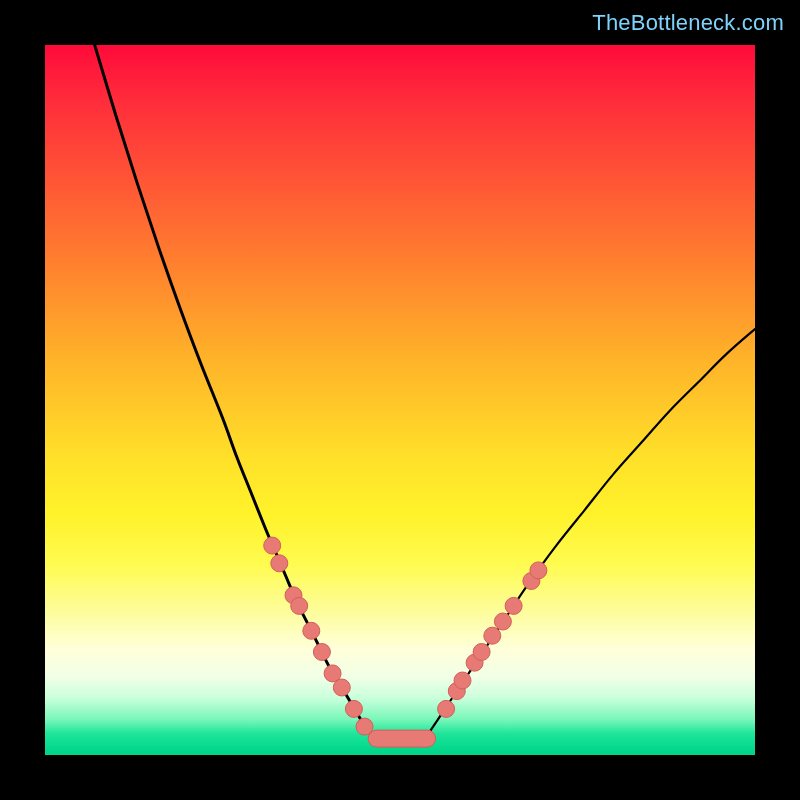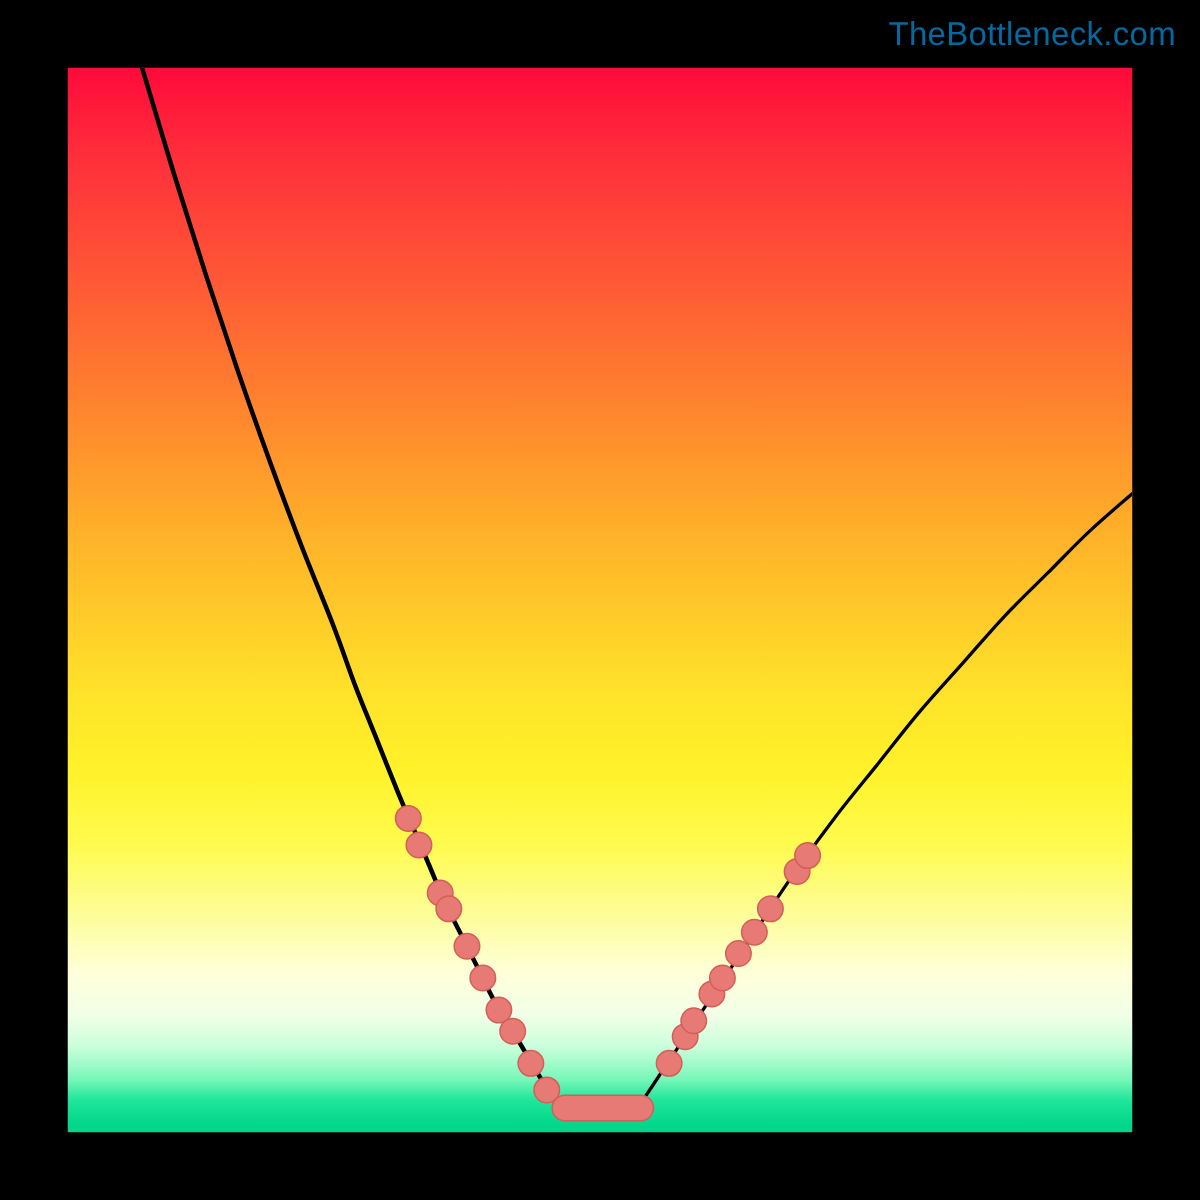--- a/index.html
+++ b/index.html
@@ -57,21 +57,21 @@
     position: absolute;
     left: 0;
     top: 0;
     width: 710px;
     height: 710px;
   }
   .watermark {
     position: absolute;
     top: 10px;
     right: 16px;
-    color: #0369a1;
+    color: #7dd3fc;
     font-size: 22px;
     letter-spacing: 0.2px;
     user-select: none;
   }
 </style>
 </head>
 <body>
 
 <div class="frame">
 

